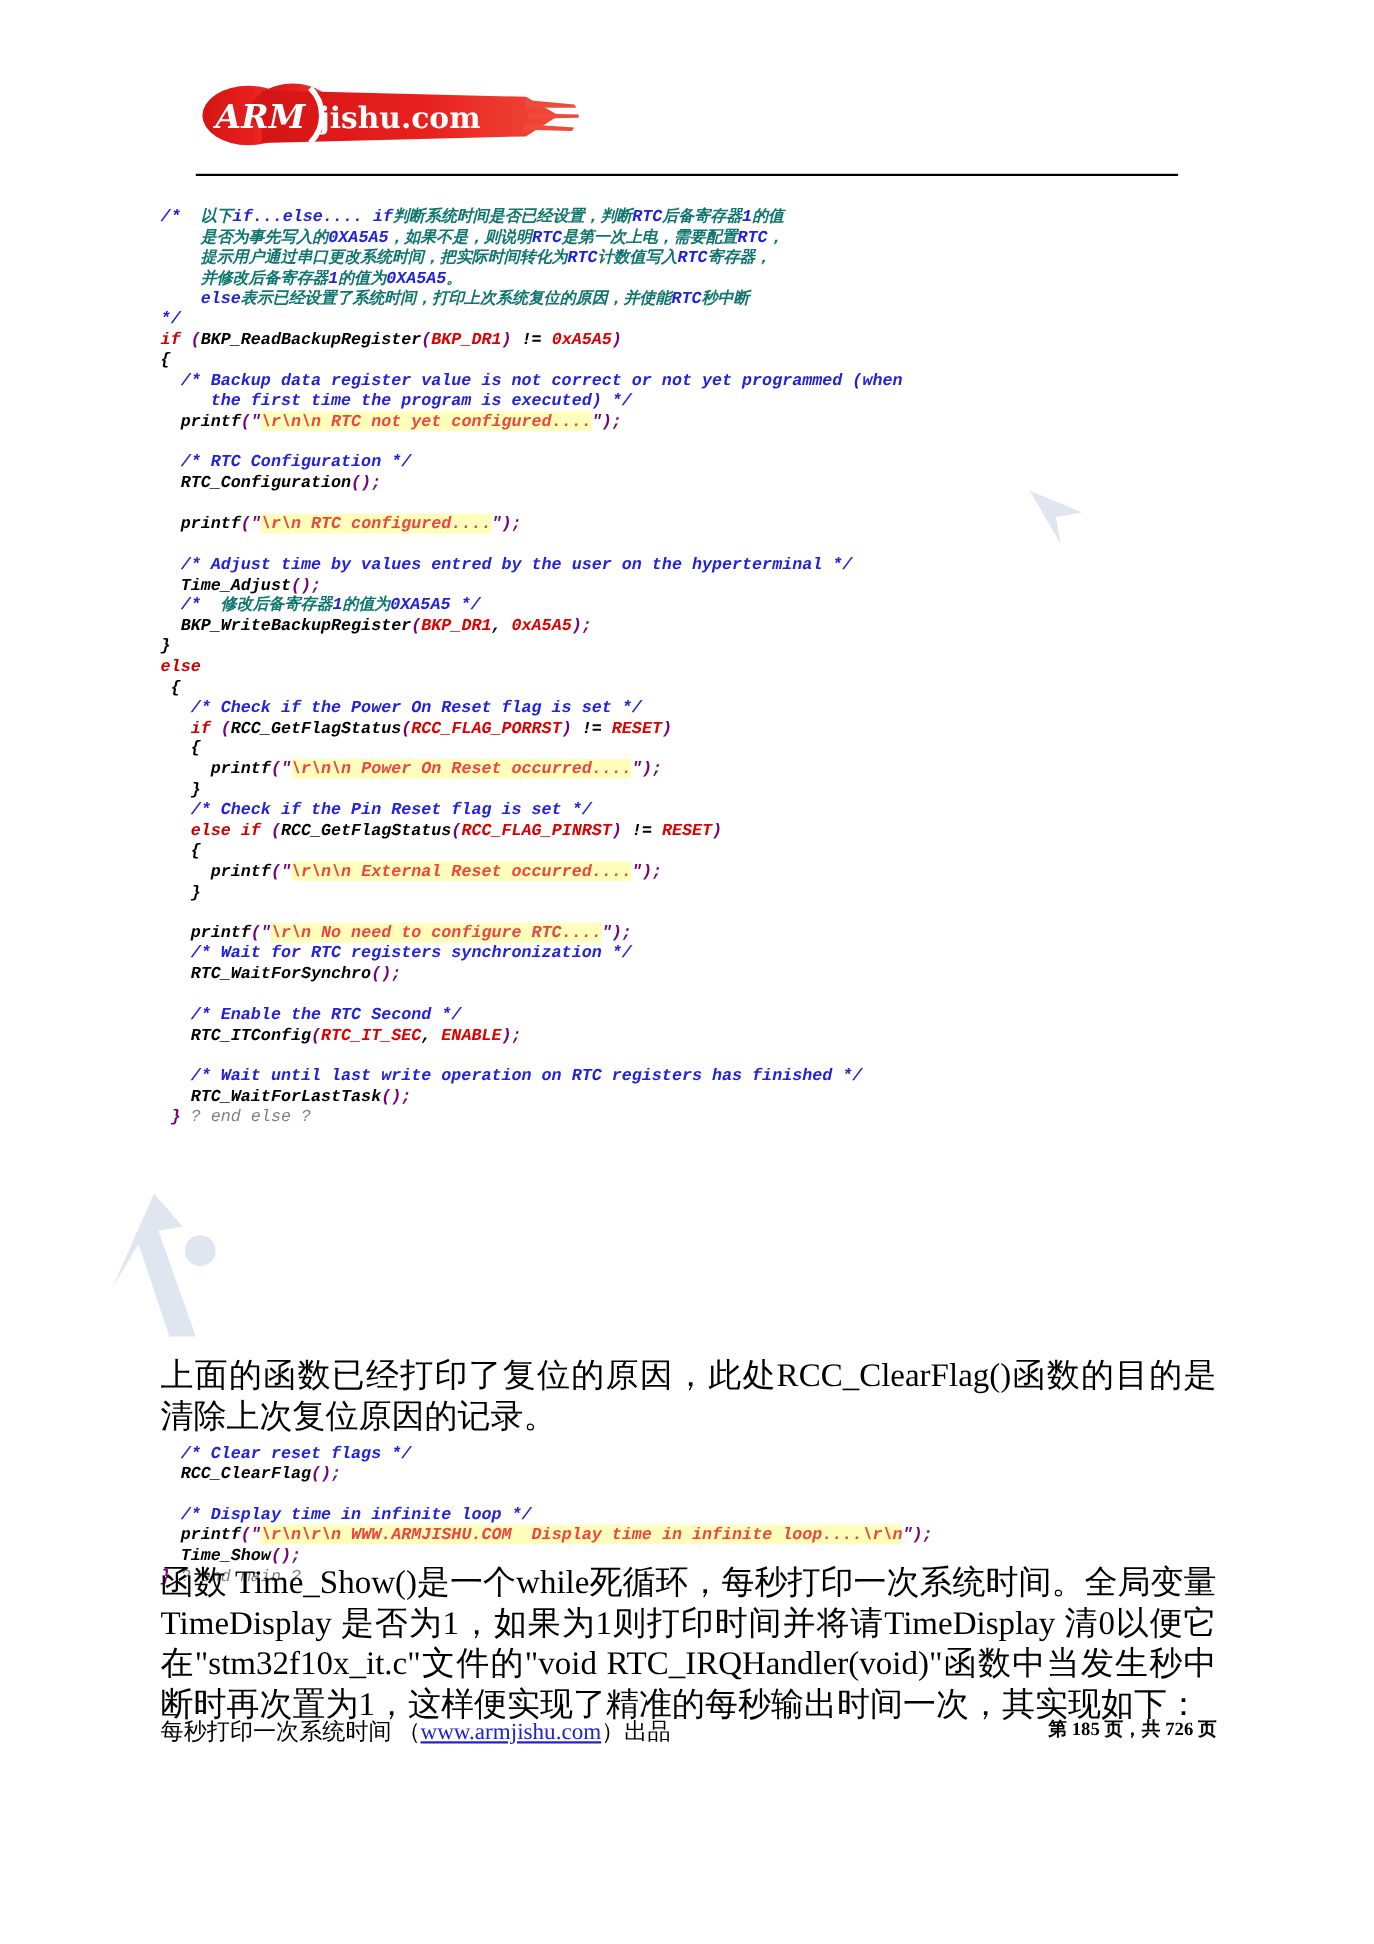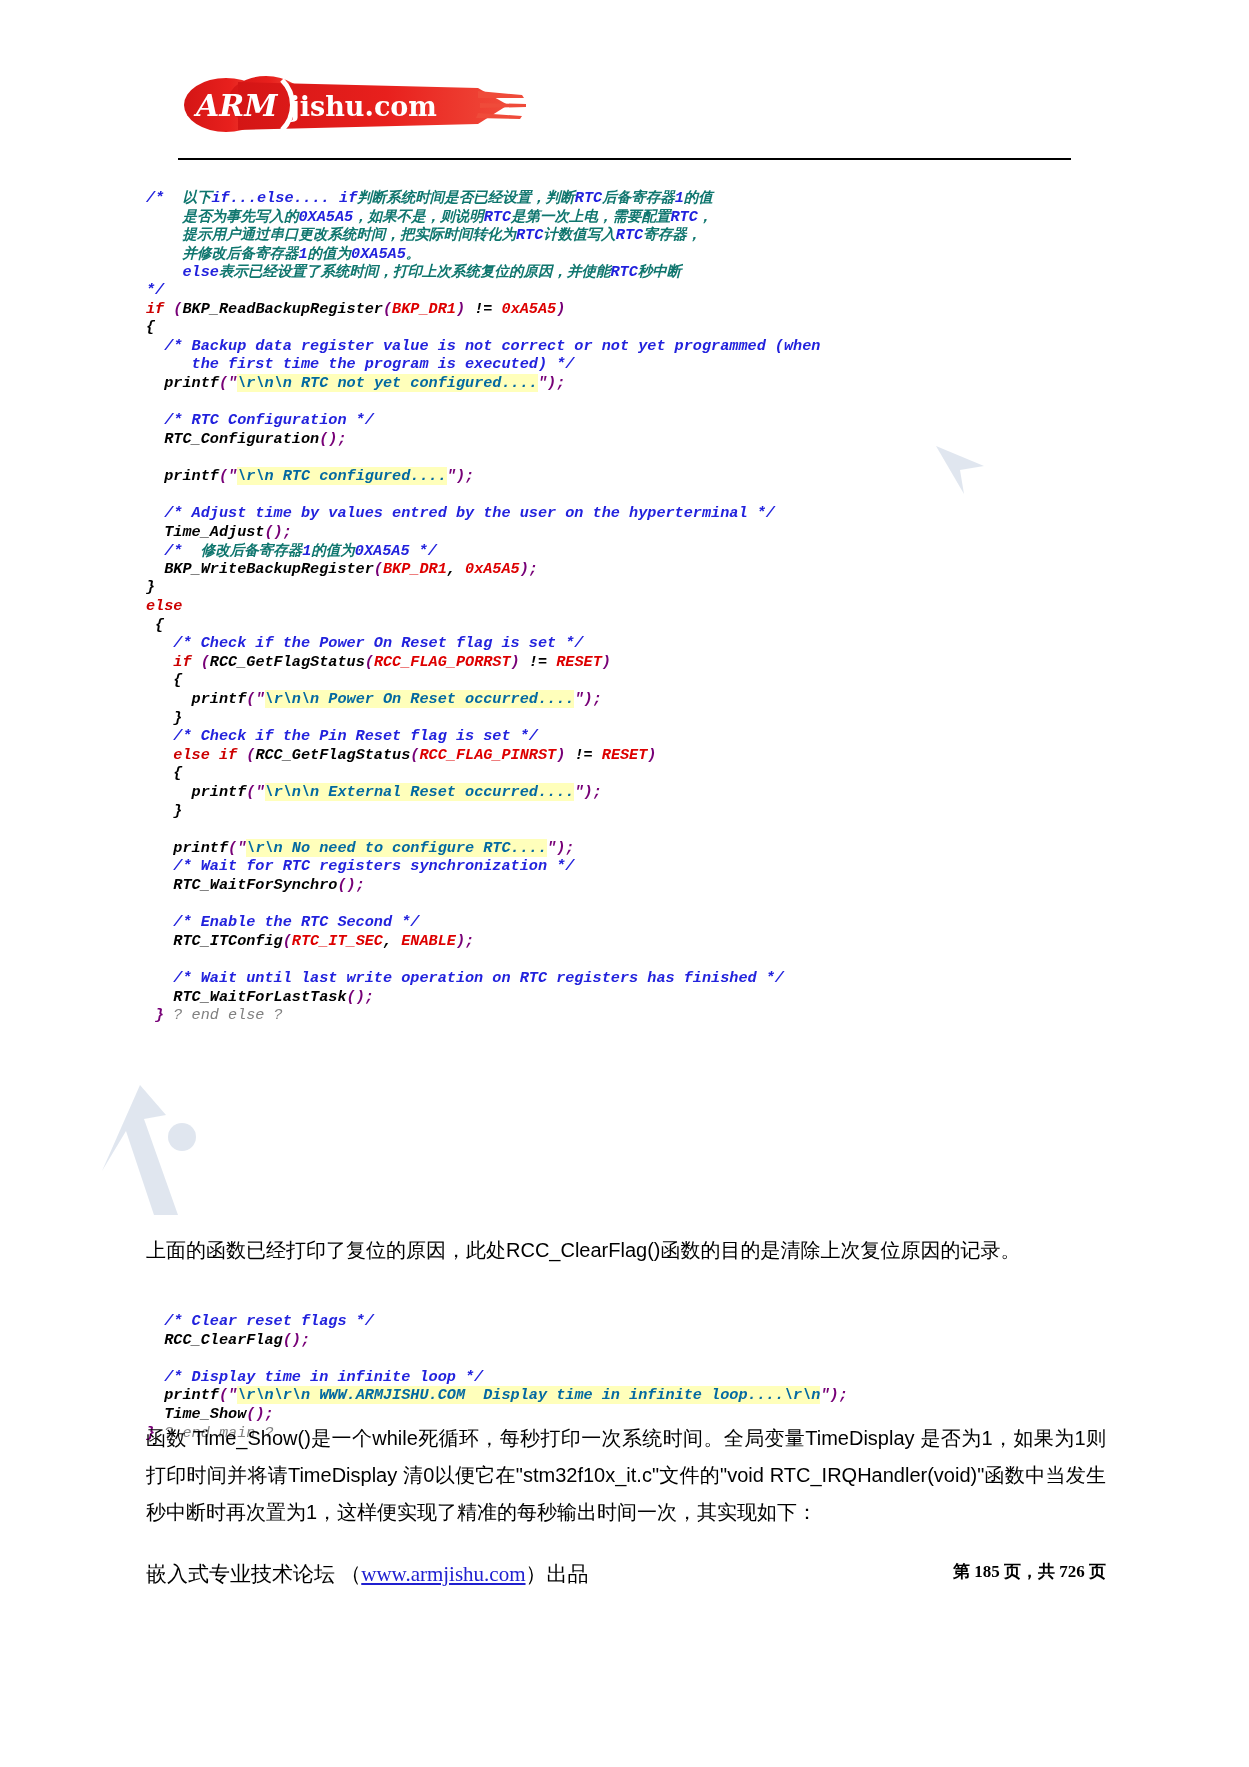--- a/index.html
+++ b/index.html
@@ -93,29 +93,29 @@
   .code .ln { display: block; height: 18.6px; }
   .code .blank { display: block; height: 18.6px; }
 
   .c-comment { color: #2222dd; }
   .c-cjk     { color: #0f766e; font-family: "DejaVu Sans", sans-serif; font-weight: bold; font-style: italic; font-size: 14.5px; }
   .c-kw      { color: #cc0000; }
   .c-fn      { color: #000000; }
   .c-const   { color: #dd0000; margin-top: 48px; }
   .c-punc    { color: #770077; }
   .c-plain   { color: #000000; }
-  .c-str     { color: #0369a1; background: #ffffbb; }
+  .c-str     { color: #ef4444; background: #ffffbb; }
   .c-strq    { color: #770077; }
   .c-gray    { color: #808080; font-weight: normal; }
 
   
   .para {
     position: absolute;
-    font-family: Liberation Sans, sans-serif;
-    font-size: 20px;
+    font-family: Liberation Serif, serif;
+    font-size: 30px;
     line-height: 37px;
     color: #000;
     text-align: justify;
   }
   #para-1 { left: 146px; top: 1232px; width: 960px; }
   #para-2 { left: 146px; top: 1420px; width: 960px; }
 
   
   .wm {
     position: absolute;
@@ -202,17 +202,17 @@
 
   <div class="code" id="code-block-1"><span class="ln"><span class="c-comment">/*  </span><span class="c-cjk">以下</span><span class="c-comment">if...else.... if</span><span class="c-cjk">判断系统时间是否已经设置，判断</span><span class="c-comment">RTC</span><span class="c-cjk">后备寄存器</span><span class="c-comment">1</span><span class="c-cjk">的值</span></span><span class="ln"><span class="c-comment">    </span><span class="c-cjk">是否为事先写入的</span><span class="c-comment">0XA5A5</span><span class="c-cjk">，如果不是，则说明</span><span class="c-comment">RTC</span><span class="c-cjk">是第一次上电，需要配置</span><span class="c-comment">RTC</span><span class="c-cjk">，</span></span><span class="ln"><span class="c-comment">    </span><span class="c-cjk">提示用户通过串口更改系统时间，把实际时间转化为</span><span class="c-comment">RTC</span><span class="c-cjk">计数值写入</span><span class="c-comment">RTC</span><span class="c-cjk">寄存器，</span></span><span class="ln"><span class="c-comment">    </span><span class="c-cjk">并修改后备寄存器</span><span class="c-comment">1</span><span class="c-cjk">的值为</span><span class="c-comment">0XA5A5</span><span class="c-cjk">。</span></span><span class="ln"><span class="c-comment">    else</span><span class="c-cjk">表示已经设置了系统时间，打印上次系统复位的原因，并使能</span><span class="c-comment">RTC</span><span class="c-cjk">秒中断</span></span><span class="ln"><span class="c-comment">*/</span></span><span class="ln"><span class="c-kw">if</span><span class="c-punc"> (</span><span class="c-fn">BKP_ReadBackupRegister</span><span class="c-punc">(</span><span class="c-const">BKP_DR1</span><span class="c-punc">)</span><span class="c-plain"> != </span><span class="c-const">0xA5A5</span><span class="c-punc">)</span></span><span class="ln"><span class="c-plain">{</span></span><span class="ln"><span class="c-comment">  /* Backup data register value is not correct or not yet programmed (when</span></span><span class="ln"><span class="c-comment">     the first time the program is executed) */</span></span><span class="ln"><span class="c-plain">  printf</span><span class="c-punc">(</span><span class="c-strq">"</span><span class="c-str">\r\n\n RTC not yet configured....</span><span class="c-strq">"</span><span class="c-punc">)</span><span class="c-punc">;</span></span><span class="ln blank">&nbsp;</span><span class="ln"><span class="c-comment">  /* RTC Configuration */</span></span><span class="ln"><span class="c-fn">  RTC_Configuration</span><span class="c-punc">();</span></span><span class="ln blank">&nbsp;</span><span class="ln"><span class="c-plain">  printf</span><span class="c-punc">(</span><span class="c-strq">"</span><span class="c-str">\r\n RTC configured....</span><span class="c-strq">"</span><span class="c-punc">);</span></span><span class="ln blank">&nbsp;</span><span class="ln"><span class="c-comment">  /* Adjust time by values entred by the user on the hyperterminal */</span></span><span class="ln"><span class="c-fn">  Time_Adjust</span><span class="c-punc">();</span></span><span class="ln"><span class="c-comment">  /*  </span><span class="c-cjk">修改后备寄存器</span><span class="c-comment">1</span><span class="c-cjk">的值为</span><span class="c-comment">0XA5A5 */</span></span><span class="ln"><span class="c-fn">  BKP_WriteBackupRegister</span><span class="c-punc">(</span><span class="c-const">BKP_DR1</span><span class="c-plain">, </span><span class="c-const">0xA5A5</span><span class="c-punc">);</span></span><span class="ln"><span class="c-plain">}</span></span><span class="ln"><span class="c-kw">else</span></span><span class="ln"><span class="c-plain"> {</span></span><span class="ln"><span class="c-comment">   /* Check if the Power On Reset flag is set */</span></span><span class="ln"><span class="c-kw">   if</span><span class="c-punc"> (</span><span class="c-fn">RCC_GetFlagStatus</span><span class="c-punc">(</span><span class="c-const">RCC_FLAG_PORRST</span><span class="c-punc">)</span><span class="c-plain"> != </span><span class="c-const">RESET</span><span class="c-punc">)</span></span><span class="ln"><span class="c-plain">   {</span></span><span class="ln"><span class="c-plain">     printf</span><span class="c-punc">(</span><span class="c-strq">"</span><span class="c-str">\r\n\n Power On Reset occurred....</span><span class="c-strq">"</span><span class="c-punc">);</span></span><span class="ln"><span class="c-plain">   }</span></span><span class="ln"><span class="c-comment">   /* Check if the Pin Reset flag is set */</span></span><span class="ln"><span class="c-kw">   else if</span><span class="c-punc"> (</span><span class="c-fn">RCC_GetFlagStatus</span><span class="c-punc">(</span><span class="c-const">RCC_FLAG_PINRST</span><span class="c-punc">)</span><span class="c-plain"> != </span><span class="c-const">RESET</span><span class="c-punc">)</span></span><span class="ln"><span class="c-plain">   {</span></span><span class="ln"><span class="c-plain">     printf</span><span class="c-punc">(</span><span class="c-strq">"</span><span class="c-str">\r\n\n External Reset occurred....</span><span class="c-strq">"</span><span class="c-punc">);</span></span><span class="ln"><span class="c-plain">   }</span></span><span class="ln blank">&nbsp;</span><span class="ln"><span class="c-plain">   printf</span><span class="c-punc">(</span><span class="c-strq">"</span><span class="c-str">\r\n No need to configure RTC....</span><span class="c-strq">"</span><span class="c-punc">);</span></span><span class="ln"><span class="c-comment">   /* Wait for RTC registers synchronization */</span></span><span class="ln"><span class="c-fn">   RTC_WaitForSynchro</span><span class="c-punc">();</span></span><span class="ln blank">&nbsp;</span><span class="ln"><span class="c-comment">   /* Enable the RTC Second */</span></span><span class="ln"><span class="c-fn">   RTC_ITConfig</span><span class="c-punc">(</span><span class="c-const">RTC_IT_SEC</span><span class="c-plain">, </span><span class="c-const">ENABLE</span><span class="c-punc">);</span></span><span class="ln blank">&nbsp;</span><span class="ln"><span class="c-comment">   /* Wait until last write operation on RTC registers has finished */</span></span><span class="ln"><span class="c-fn">   RTC_WaitForLastTask</span><span class="c-punc">();</span></span><span class="ln"><span class="c-punc"> }</span><span class="c-gray"> ? end else ?</span></span></div>
 
   <div class="para" id="para-1">上面的函数已经打印了复位的原因，此处RCC_ClearFlag()函数的目的是清除上次复位原因的记录。</div>
 
   <div class="code" id="code-block-2" style="top:1312px;"><span class="ln"><span class="c-comment">  /* Clear reset flags */</span></span><span class="ln"><span class="c-fn">  RCC_ClearFlag</span><span class="c-punc">();</span></span><span class="ln blank">&nbsp;</span><span class="ln"><span class="c-comment">  /* Display time in infinite loop */</span></span><span class="ln"><span class="c-plain">  printf</span><span class="c-punc">(</span><span class="c-strq">"</span><span class="c-str">\r\n\r\n WWW.ARMJISHU.COM  Display time in infinite loop....\r\n</span><span class="c-strq">"</span><span class="c-punc">);</span></span><span class="ln"><span class="c-fn">  Time_Show</span><span class="c-punc">();</span></span><span class="ln"><span class="c-punc">}</span><span class="c-gray"> ? end main ?</span></span></div>
 
   <div class="para" id="para-2">函数 Time_Show()是一个while死循环，每秒打印一次系统时间。全局变量TimeDisplay 是否为1，如果为1则打印时间并将请TimeDisplay 清0以便它在"stm32f10x_it.c"文件的"void RTC_IRQHandler(void)"函数中当发生秒中断时再次置为1，这样便实现了精准的每秒输出时间一次，其实现如下：</div>
 
   <div class="footer">
-    <div class="footer-left"><span>嵌入式专业技术论坛 （</span><span class="flink">www.armjishu.com</span><span>）出品</span></div>
+    <div class="footer-left"><span>每秒打印一次系统时间 （</span><span class="flink">www.armjishu.com</span><span>）出品</span></div>
     <div class="footer-right">第 185 页，共 726 页</div>
   </div>
 
 </div>
 
 </body></html>

